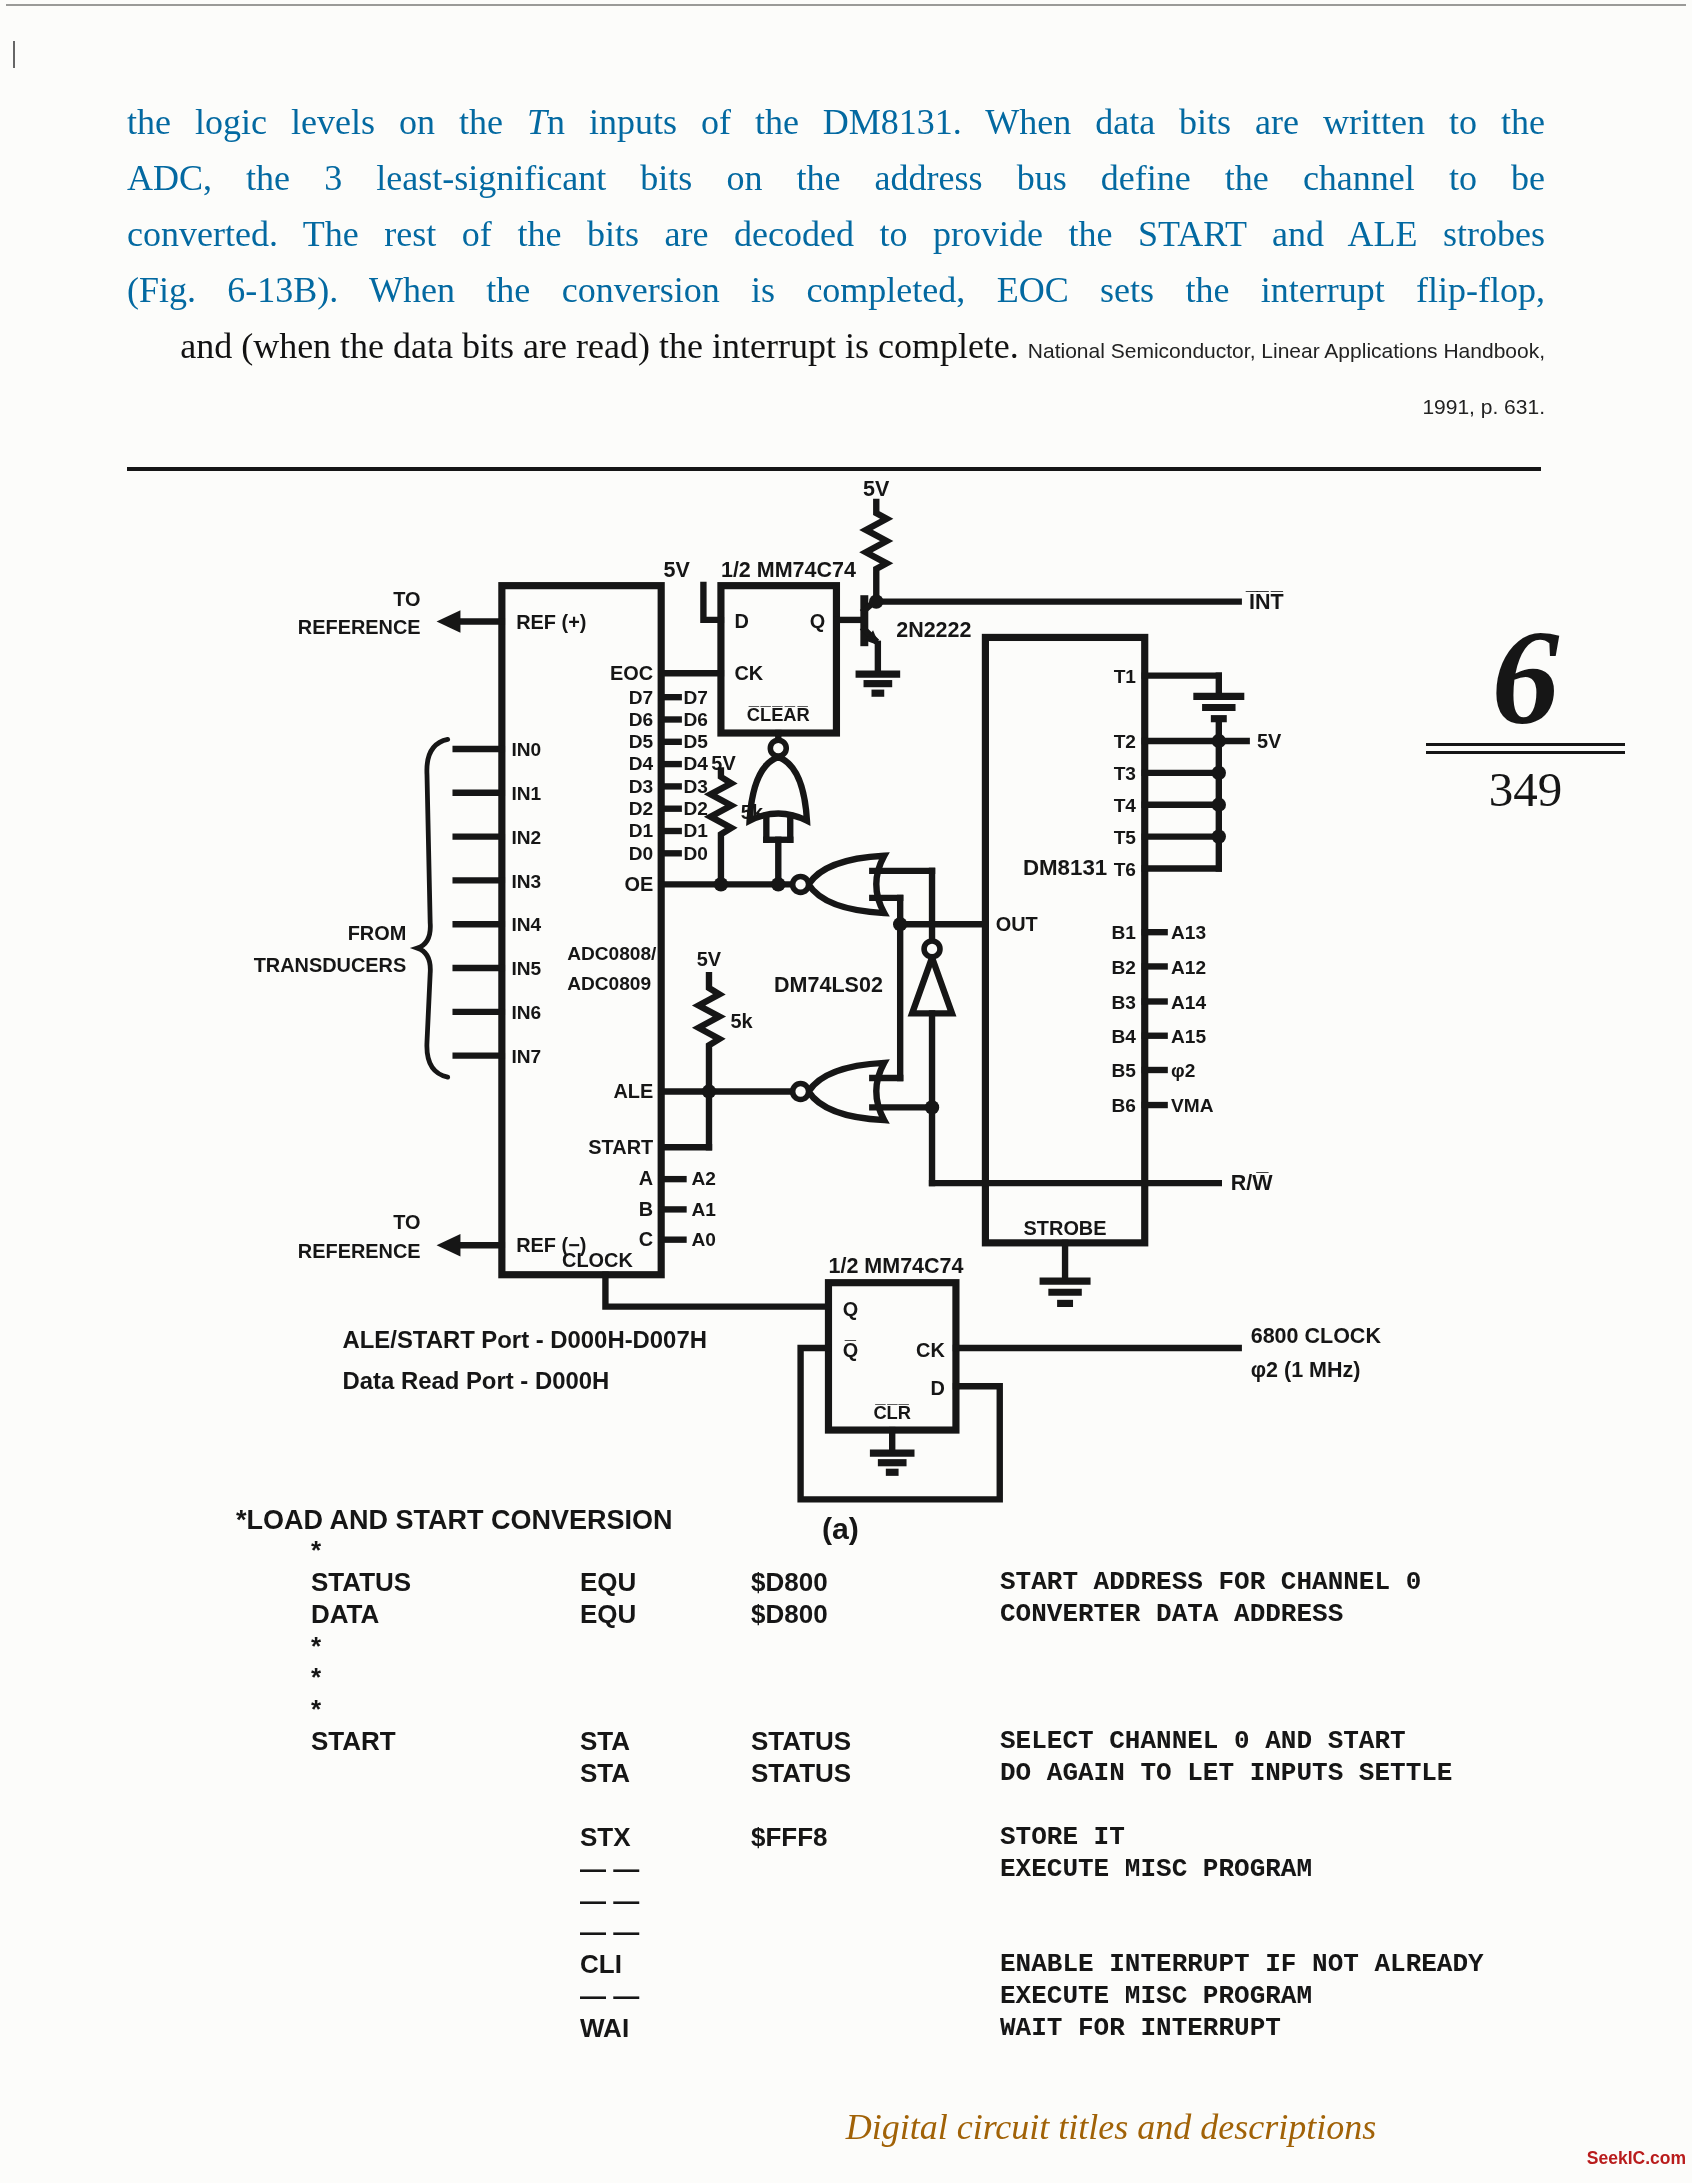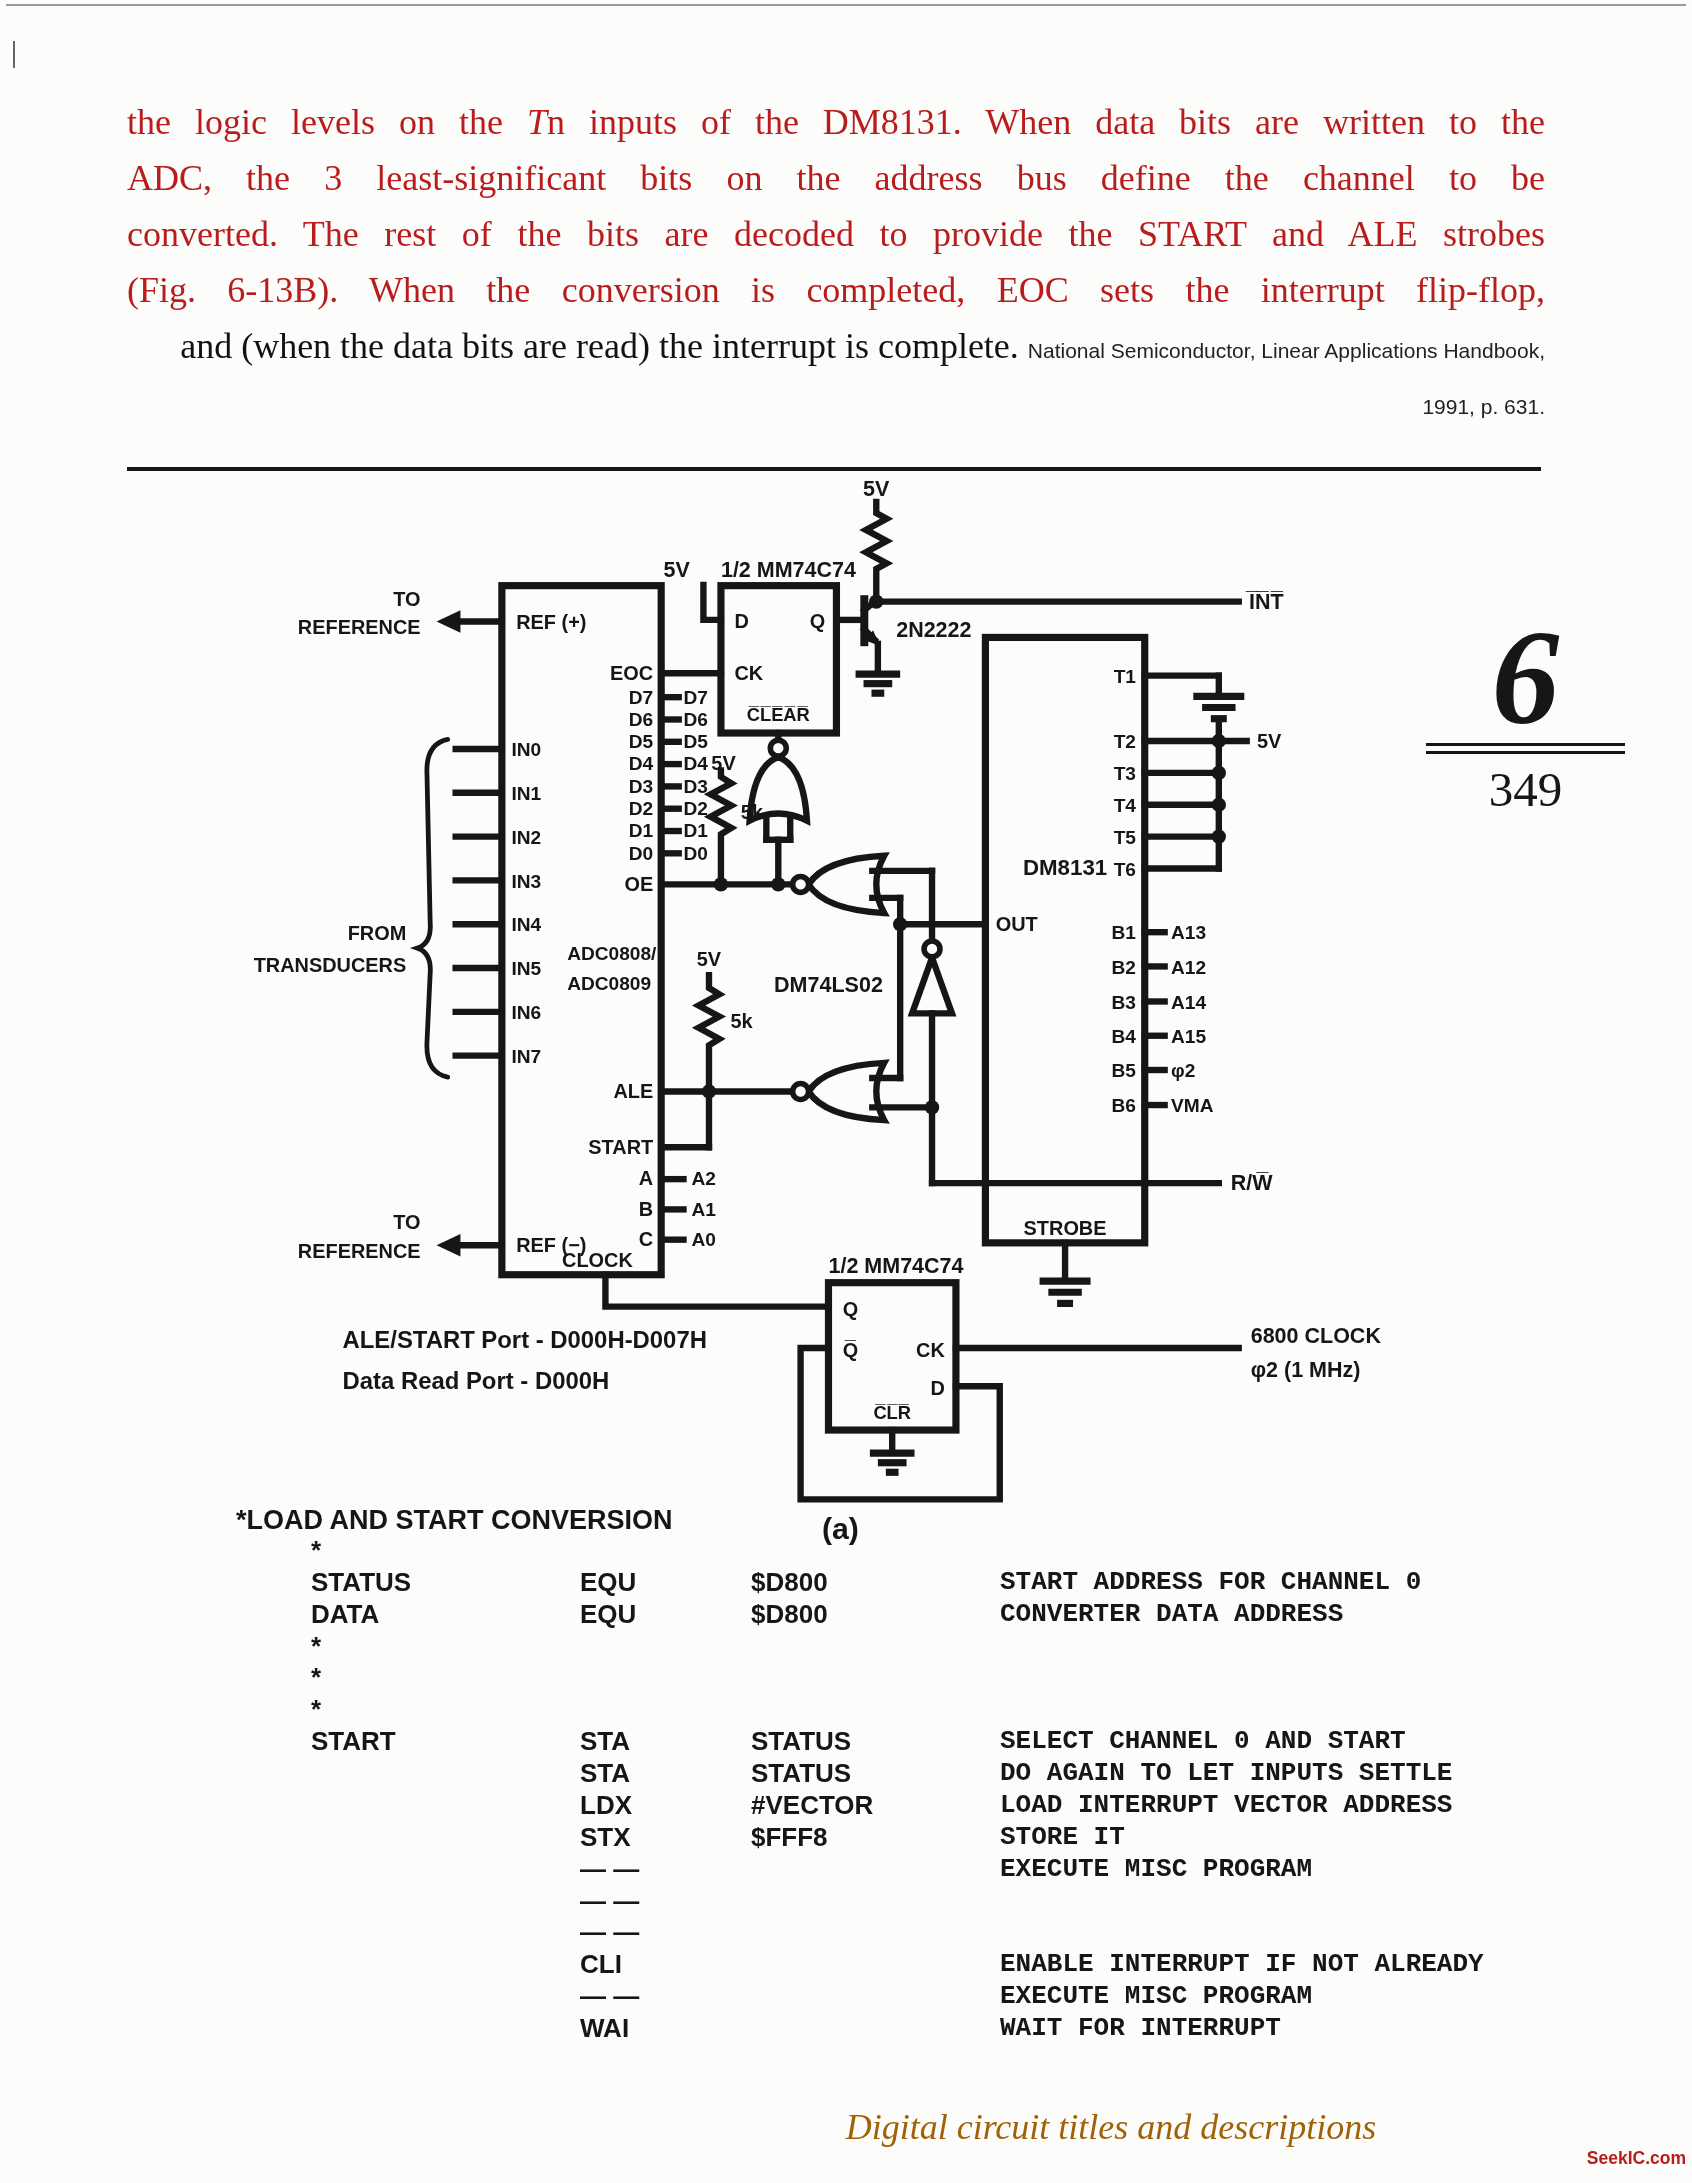--- a/index.html
+++ b/index.html
@@ -4,21 +4,21 @@
 <style>
   html,body{margin:0;padding:0;background:#e8e8e6;}
   .page{position:relative;width:1692px;height:2183px;background:#fcfcfa;overflow:hidden;
         font-family:"Liberation Sans",sans-serif;color:#161616;}
   .hairline{position:absolute;left:6.4px;top:4px;width:1680px;height:2.4px;background:#9a9a98;}
   .tick{position:absolute;left:12.7px;top:41px;width:2.4px;height:27px;background:#666;}
 
   
   .para{position:absolute;left:127px;top:94px;width:1418px;}
   .pline{width:1418px;font:36px/56px "Liberation Serif",serif;text-align:justify;text-align-last:justify;
-         white-space:normal;color:#b91c1c;}
+         white-space:normal;color:#0369a1;}
   .plast{width:1418px;font:36px/56px "Liberation Serif",serif;text-align:right;color:#121212;}
   .cite{font:21px/27px "Liberation Sans",sans-serif;color:#222;}
   .ital{font-style:italic;}
   .rule{position:absolute;left:127px;top:467px;width:1414px;height:4px;background:#161616;}
 
   
   .chapter{position:absolute;left:1426px;top:618px;width:199px;text-align:center;}
   .chap-num{font:italic bold 135px/120px "Liberation Serif",serif;}
   .chap-rule{height:3.2px;background:#161616;margin:4.8px 0 0 0;}
   .chap-rule2{height:3.2px;background:#161616;margin:4.8px 0 0 0;}
@@ -349,26 +349,20 @@
         <span class="co">STA</span>
         <span class="cp">STATUS</span>
         <span class="cc">SELECT CHANNEL 0 AND START</span>
       </div>
     <div class="crow" style="top:223px">
         <span class="cl"></span>
         <span class="co">STA</span>
         <span class="cp">STATUS</span>
         <span class="cc">DO AGAIN TO LET INPUTS SETTLE</span>
       </div>
-    <div class="crow" style="top:255px">
-        <span class="cl"></span>
-        <span class="co">LDX</span>
-        <span class="cp">#VECTOR</span>
-        <span class="cc">LOAD INTERRUPT VECTOR ADDRESS</span>
-      </div>
     <div class="crow" style="top:287px">
         <span class="cl"></span>
         <span class="co">STX</span>
         <span class="cp">$FFF8</span>
         <span class="cc">STORE IT</span>
       </div>
     <div class="crow" style="top:319px">
         <span class="cl"></span>
         <span class="co">— —</span>
         <span class="cp"></span>

